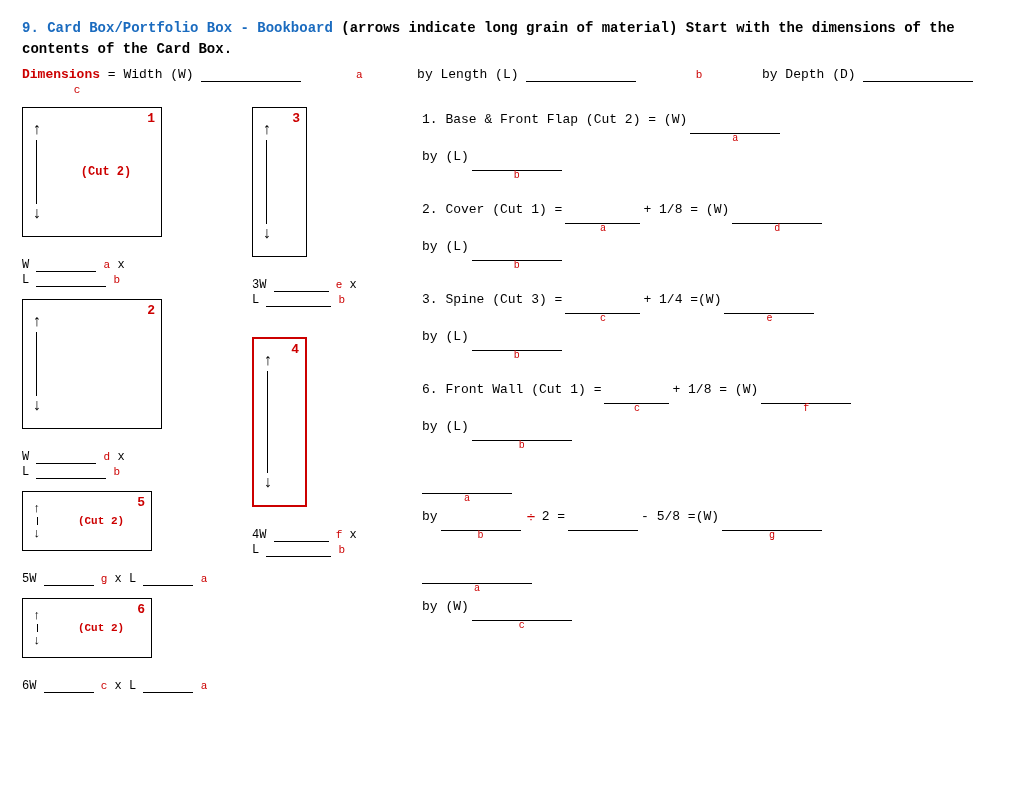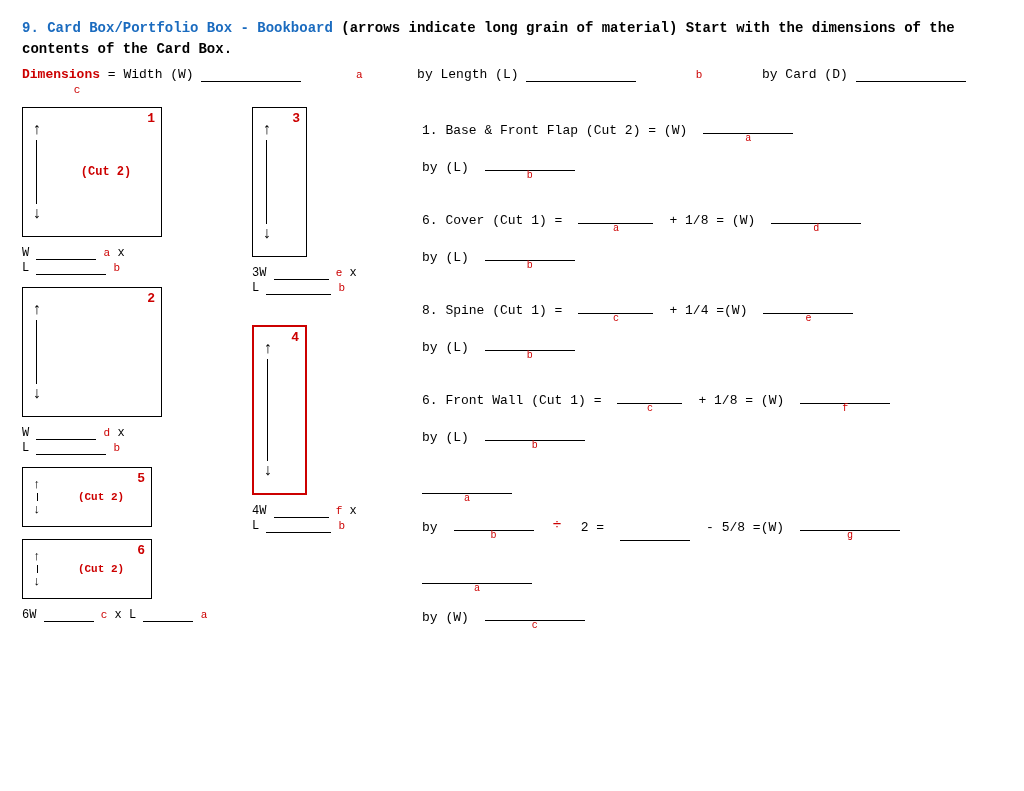--- a/index.html
+++ b/index.html
@@ -78,37 +78,36 @@
       top: 3px;
       right: 6px;
     }
     .box-label {
       color: #cc0000;
       font-size: 12px;
       font-weight: bold;
       text-align: center;
     }
     .box-dims {
-      margin-top: 8px;
+      margin-top: 20px;
       font-size: 12px;
     }
     .box-dims .red { color: #cc0000; }
     .red { color: #cc0000; }
     .blue { color: #1a6bbf; }
 
     
     .formula-block {
       margin-bottom: 16px;
       line-height: 2;
     }
     .formula-line {
       display: flex;
-      align-items: flex-end;
       flex-wrap: wrap;
-      gap: 16px;
+      gap: 3px;
       margin-bottom: 0px;
     }
     .formula-line span {
       white-space: nowrap;
     }
     .uf {
       display: inline-block;
       border-bottom: 1px solid #000;
       min-width: 70px;
       text-align: center;
@@ -176,21 +175,21 @@
   <span>= Width (W)</span>
   <span class="underline-field" style="min-width:100px;">&nbsp;&nbsp;&nbsp;&nbsp;&nbsp;&nbsp;&nbsp;&nbsp;</span>
   <span style="display:inline-block;text-align:center;min-width:100px;">
     <span class="field-label">a</span>
   </span>
   <span>by Length (L)</span>
   <span class="underline-field" style="min-width:110px;">&nbsp;&nbsp;&nbsp;&nbsp;&nbsp;&nbsp;&nbsp;&nbsp;</span>
   <span style="display:inline-block;text-align:center;min-width:110px;">
     <span class="field-label">b</span>
   </span>
-  <span>by Card (D)</span>
+  <span>by Depth (D)</span>
   <span class="underline-field" style="min-width:110px;">&nbsp;&nbsp;&nbsp;&nbsp;&nbsp;&nbsp;&nbsp;&nbsp;</span>
   <span style="display:inline-block;text-align:center;min-width:110px;">
     <span class="field-label">c</span>
   </span>
 </div>
 
 <div class="main-content">
 
   <div class="left-col">
 
@@ -254,20 +253,28 @@
               <span class="a-top" style="font-size:13px;">↑</span>
               <div class="a-line"></div>
               <span class="a-bot" style="font-size:13px;">↓</span>
             </div>
           </div>
           <div style="flex:1;display:flex;align-items:center;justify-content:center;">
             <span class="box-label red" style="font-size:11px;">(Cut 2)</span>
           </div>
         </div>
       </div>
+      <div class="box-dims">
+        <span>5W</span>
+        <span class="underline-field" style="min-width:50px;">&nbsp;&nbsp;&nbsp;&nbsp;</span>
+        <span class="red" style="font-size:11px;">g</span>
+        x <span>L</span>
+        <span class="underline-field" style="min-width:50px;">&nbsp;&nbsp;&nbsp;&nbsp;</span>
+        <span class="red" style="font-size:11px;">a</span>
+      </div>
     </div>
 
     <div class="box-container" style="margin-top:8px;">
       <div class="diagram-box box6">
         <span class="box-number">6</span>
         <div class="inner-flex">
           <div class="arrow-col" style="padding:4px 0;">
             <div class="vert-arrow">
               <span class="a-top" style="font-size:13px;">↑</span>
               <div class="a-line"></div>
@@ -355,21 +362,21 @@
         <span>by (L)</span>
         <span class="uf-wrap">
           <span class="uf" style="min-width:90px;">&nbsp;&nbsp;&nbsp;&nbsp;&nbsp;&nbsp;&nbsp;&nbsp;</span>
           <span class="uf-label">b</span>
         </span>
       </div>
     </div>
 
     <div class="formula-block">
       <div class="formula-line">
-        <span>6. Cover (Cut 1) =</span>
+        <span>2. Cover (Cut 1) =</span>
         <span class="uf-wrap">
           <span class="uf" style="min-width:75px;">&nbsp;&nbsp;&nbsp;&nbsp;&nbsp;&nbsp;&nbsp;</span>
           <span class="uf-label">a</span>
         </span>
         <span>+ 1/8 = (W)</span>
         <span class="uf-wrap">
           <span class="uf" style="min-width:90px;">&nbsp;&nbsp;&nbsp;&nbsp;&nbsp;&nbsp;&nbsp;&nbsp;</span>
           <span class="uf-label">d</span>
         </span>
       </div>
@@ -377,21 +384,21 @@
         <span>by (L)</span>
         <span class="uf-wrap">
           <span class="uf" style="min-width:90px;">&nbsp;&nbsp;&nbsp;&nbsp;&nbsp;&nbsp;&nbsp;&nbsp;</span>
           <span class="uf-label">b</span>
         </span>
       </div>
     </div>
 
     <div class="formula-block">
       <div class="formula-line">
-        <span>8. Spine (Cut 1) =</span>
+        <span>3. Spine (Cut 3) =</span>
         <span class="uf-wrap">
           <span class="uf" style="min-width:75px;">&nbsp;&nbsp;&nbsp;&nbsp;&nbsp;&nbsp;&nbsp;</span>
           <span class="uf-label">c</span>
         </span>
         <span>+ 1/4 =(W)</span>
         <span class="uf-wrap">
           <span class="uf" style="min-width:90px;">&nbsp;&nbsp;&nbsp;&nbsp;&nbsp;&nbsp;&nbsp;&nbsp;</span>
           <span class="uf-label">e</span>
         </span>
       </div>

